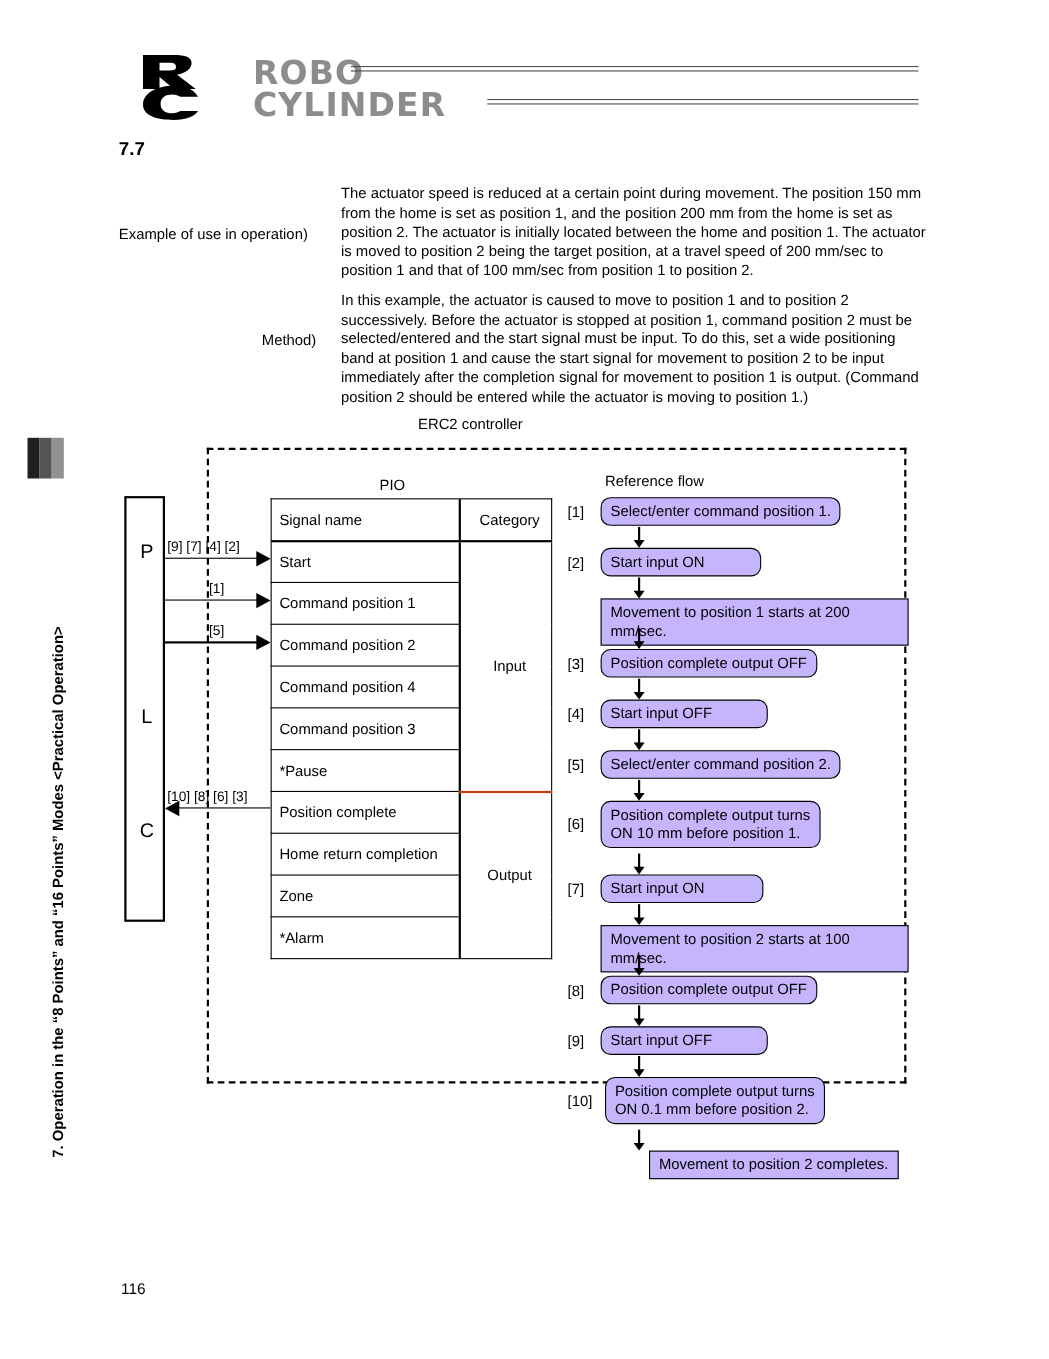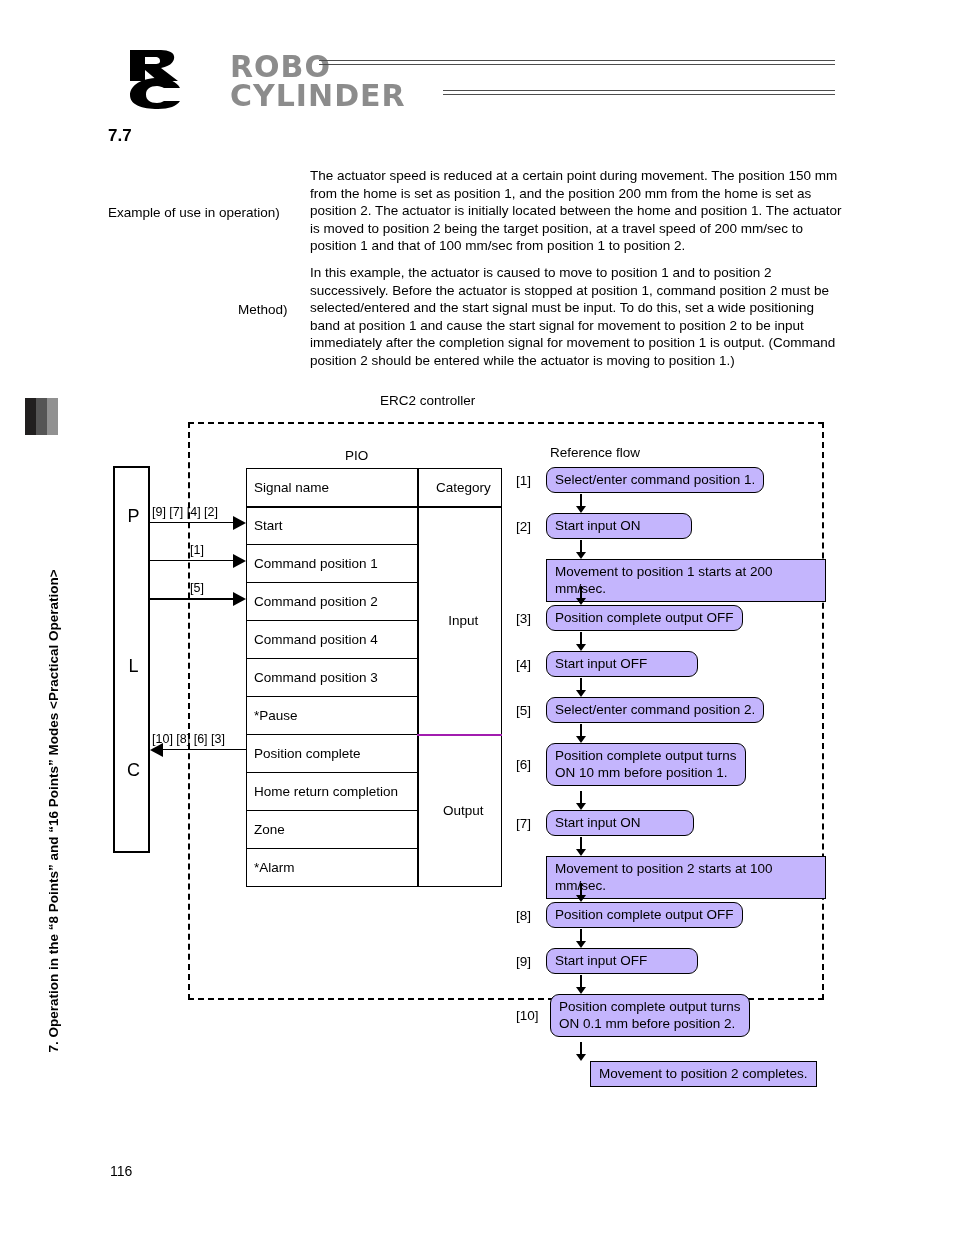--- a/index.html
+++ b/index.html
@@ -65,21 +65,21 @@
     width: 600px;
     transform: rotate(-90deg);
     transform-origin: center center;
     font-size: 13.5px;
     font-weight: bold;
     text-align: left;
     white-space: nowrap;
   }
 
   
-  #diagram { position: absolute; left: 0; top: 383px; width: 792px; height: 660px; }
+  #diagram { position: absolute; left: 0; top: 368px; width: 792px; height: 660px; }
 
   #erc2-label {
     position: absolute; left: 380px; top: 10px;
     font-size: 13.5px; white-space: nowrap;
   }
 
   #erc2-dashed-box {
     position: absolute;
     left: 188px; top: 39px;
     width: 636px; height: 578px;
@@ -114,21 +114,21 @@
   }
   #signal-table td {
     border: 1px solid #000;
     padding: 0 0 0 7px;
     height: 38px;
     vertical-align: middle;
   }
   #signal-table td.sig { width: 172px; }
   #signal-table td.cat { width: 84px; text-align: center; }
   #signal-table tr.hdr td { border-bottom: 2px solid #000; }
-  #signal-table td.cat-input { border-bottom: 2px solid #a21caf; }
+  #signal-table td.cat-input { border-bottom: 2px solid #c2410c; }
   #signal-table td.cat-first { border-left: 2px solid #000; }
 
   
   .sig-arrow { position: absolute; height: 14px; }
   .sig-arrow .shaft {
     position: absolute; left: 0; top: 6px; height: 0;
     border-top: 1.5px solid #000;
   }
   .sig-arrow.bold .shaft { border-top-width: 2.5px; }
   .sig-arrow .head {

